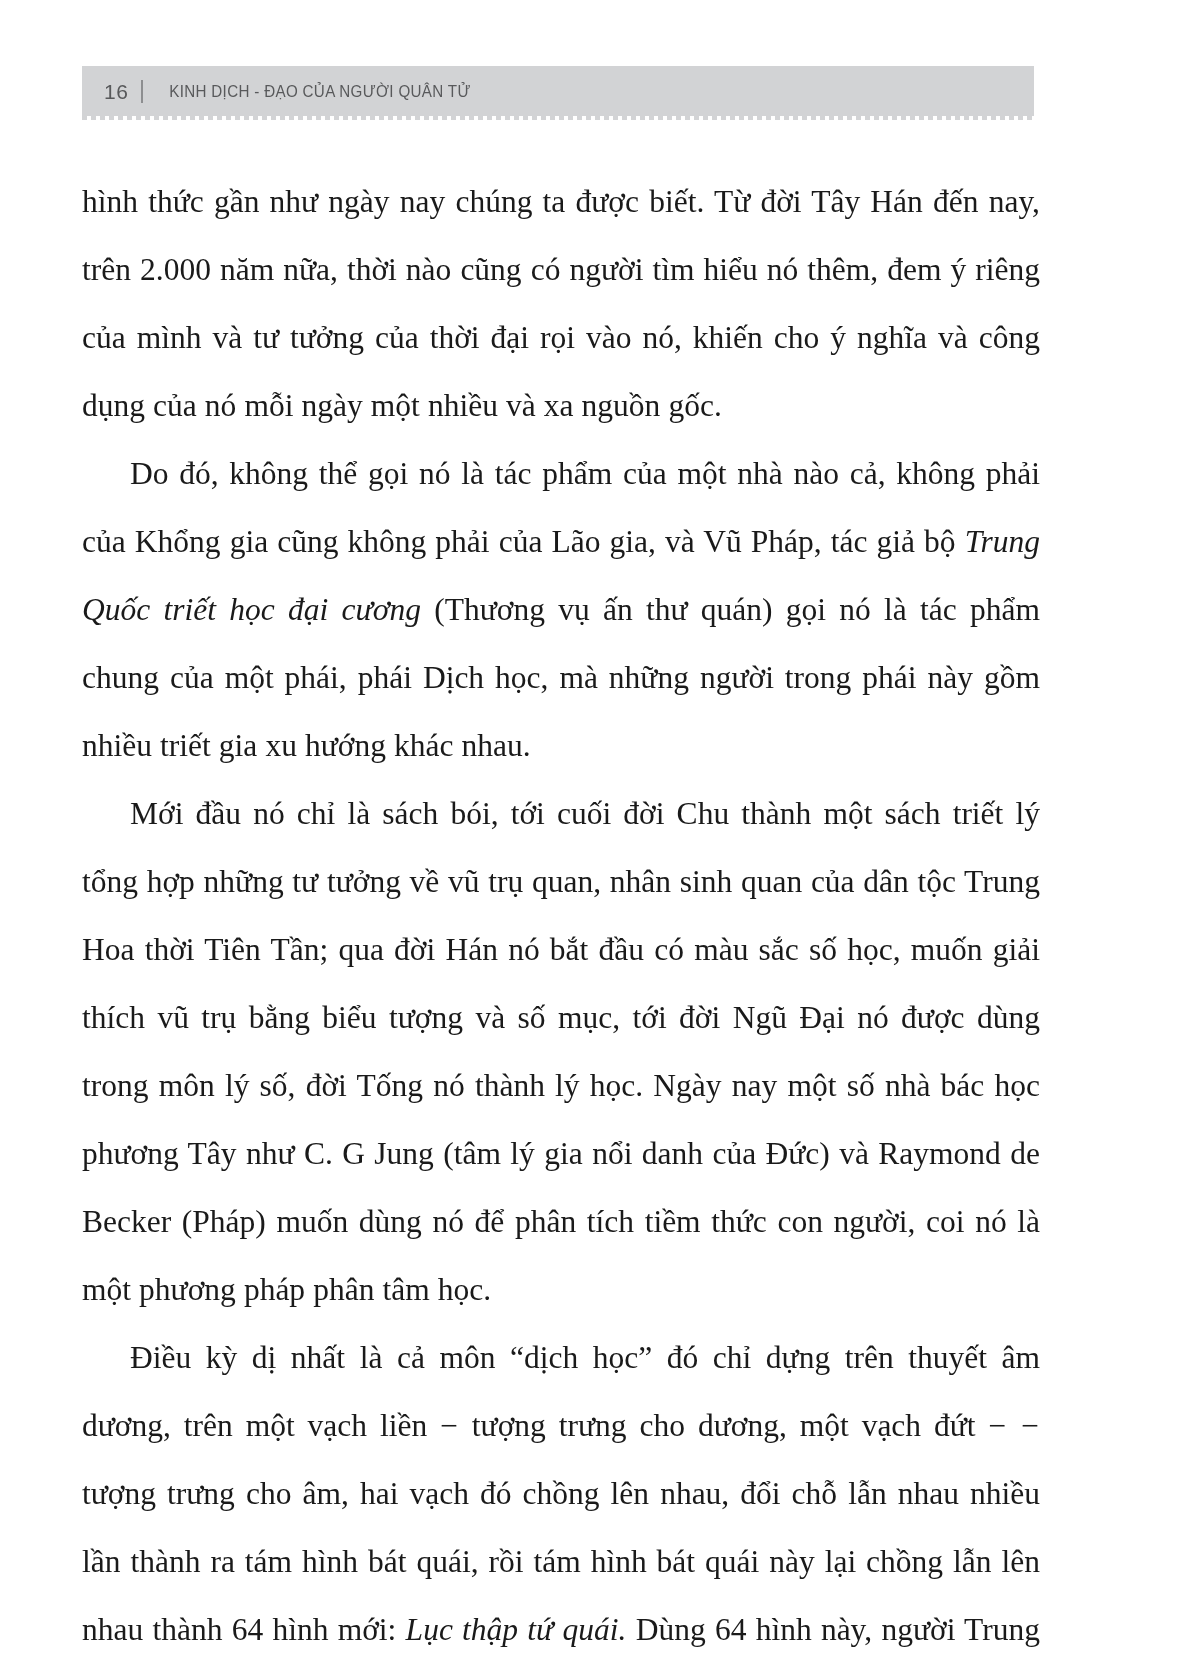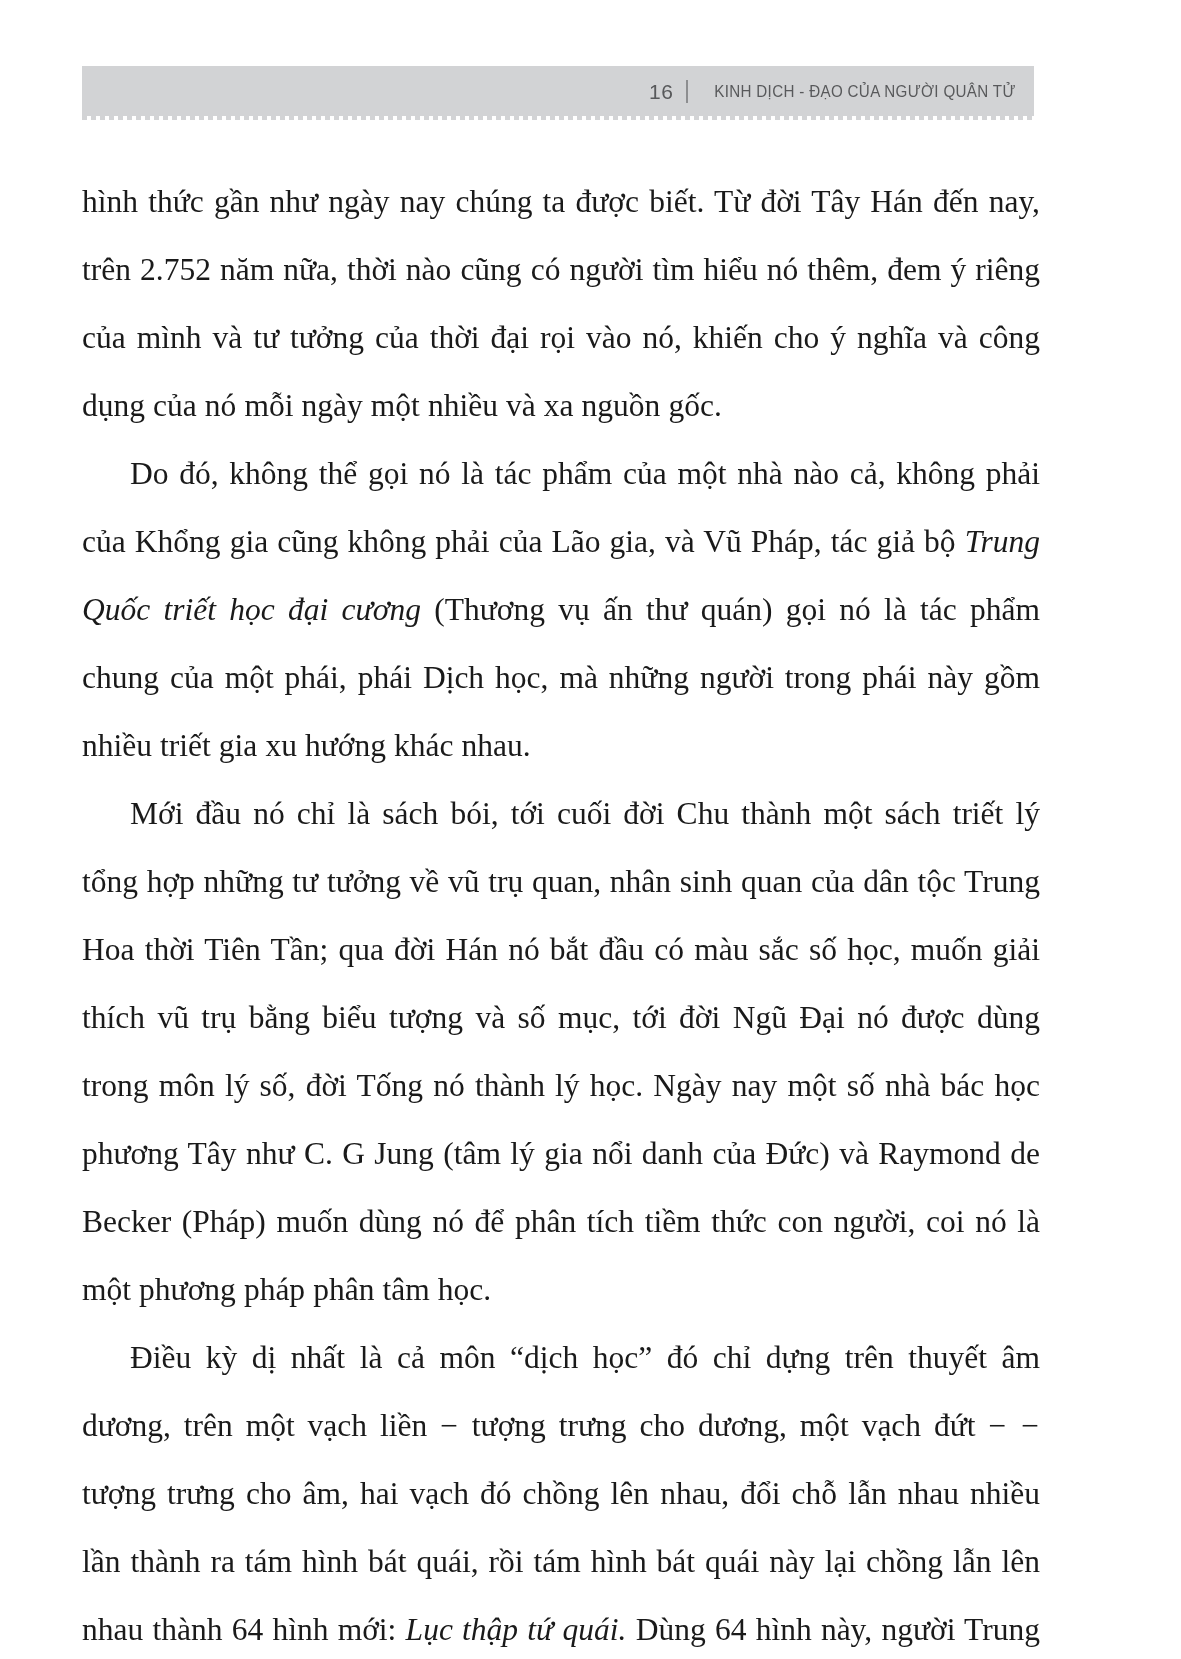--- a/index.html
+++ b/index.html
@@ -26,21 +26,21 @@
   
   .header-band {
     position: absolute;
     left: 82px;
     top: 66px;
     width: 952px;
     height: 50px;
     background: #d2d3d5;
     display: flex;
     align-items: center;
-    justify-content: flex-end;
+    justify-content: flex-start;
     box-sizing: border-box;
     padding: 0 18px 0 22px;
   }
   .header-band::after {
     content: "";
     position: absolute;
     left: 0;
     right: 0;
     bottom: -4px;
     height: 4px;
@@ -116,21 +116,21 @@
     <div class="folio">
       <span>16</span>
       <span class="folio-rule"></span>
     </div>
     <div class="running-head">KINH DỊCH - ĐẠO CỦA NGƯỜI QUÂN TỬ</div>
   </div>
 
   <div class="textcol">
 
     <p class="para">
-      <span>hình thức gần như ngày nay chúng ta được biết. Từ đời Tây Hán đến nay, trên 2.752 năm nữa, thời nào cũng có người tìm hiểu nó thêm, đem ý riêng của mình và tư tưởng của thời đại rọi vào nó, khiến cho ý nghĩa và công dụng của nó mỗi ngày một nhiều và xa nguồn gốc.</span>
+      <span>hình thức gần như ngày nay chúng ta được biết. Từ đời Tây Hán đến nay, trên 2.000 năm nữa, thời nào cũng có người tìm hiểu nó thêm, đem ý riêng của mình và tư tưởng của thời đại rọi vào nó, khiến cho ý nghĩa và công dụng của nó mỗi ngày một nhiều và xa nguồn gốc.</span>
     </p>
 
     <p class="para indent">
       <span>Do đó, không thể gọi nó là tác phẩm của một nhà nào cả, không phải của Khổng gia cũng không phải của Lão gia, và Vũ Pháp, tác giả bộ </span><i class="title">Trung Quốc triết học đại cương</i><span> (Thương vụ ấn thư quán) gọi nó là tác phẩm chung của một phái, phái Dịch học, mà những người trong phái này gồm nhiều triết gia xu hướng khác nhau.</span>
     </p>
 
     <p class="para indent">
       <span>Mới đầu nó chỉ là sách bói, tới cuối đời Chu thành một sách triết lý tổng hợp những tư tưởng về vũ trụ quan, nhân sinh quan của dân tộc Trung Hoa thời Tiên Tần; qua đời Hán nó bắt đầu có màu sắc số học, muốn giải thích vũ trụ bằng biểu tượng và số mục, tới đời Ngũ Đại nó được dùng trong môn lý số, đời Tống nó thành lý học. Ngày nay một số nhà bác học phương Tây như C. G Jung (tâm lý gia nổi danh của Đức) và Raymond de Becker (Pháp) muốn dùng nó để phân tích tiềm thức con người, coi nó là một phương pháp phân tâm học.</span>
     </p>
 

